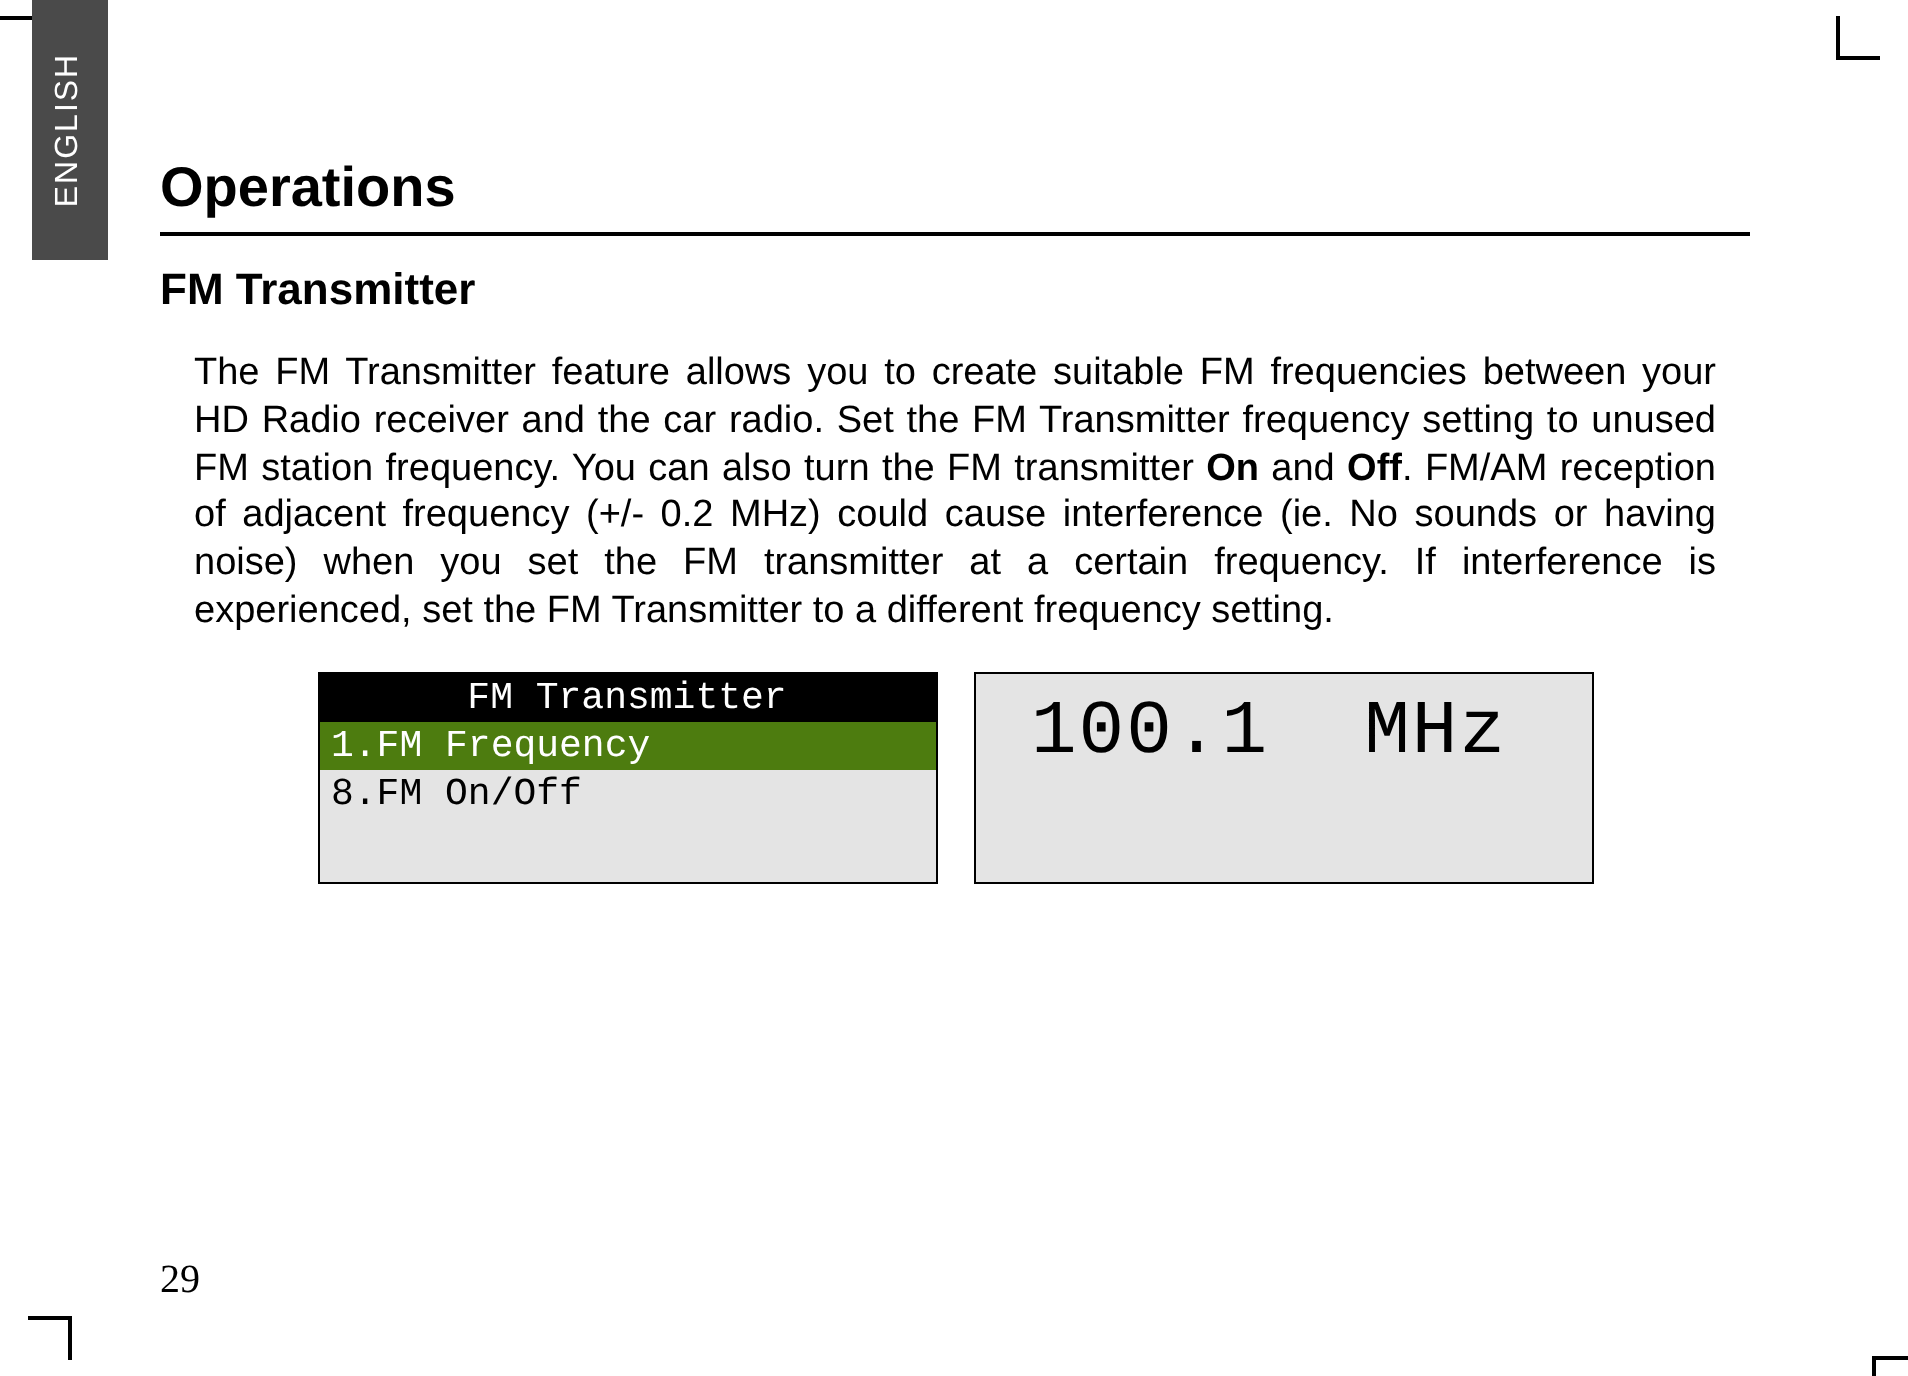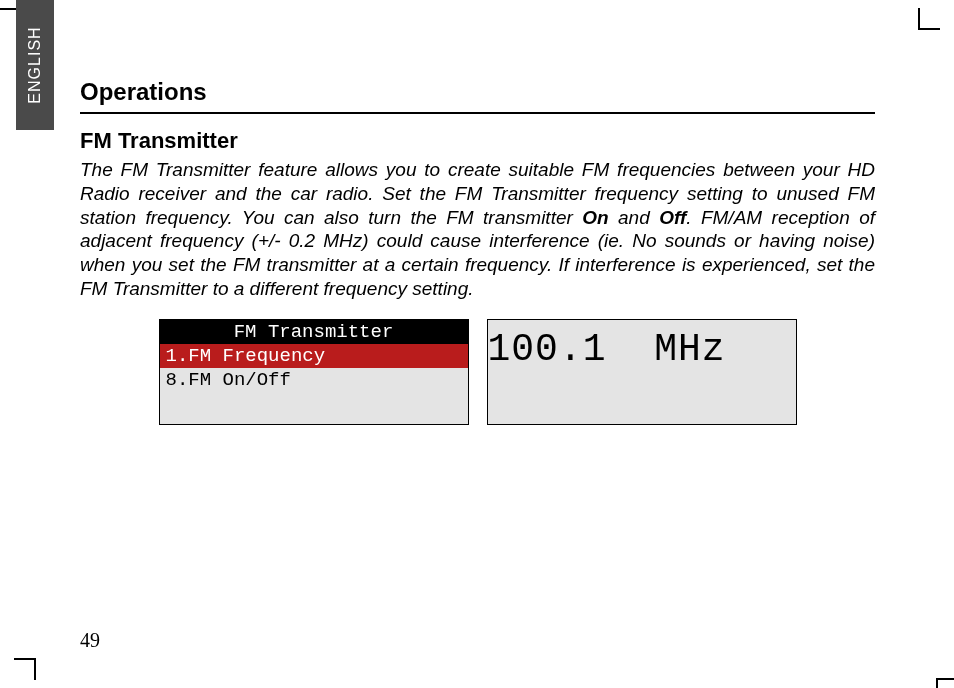--- a/index.html
+++ b/index.html
@@ -6,34 +6,34 @@
   .page{position:relative;width:954px;height:688px;background:#fff;font-family:Arial,Helvetica,sans-serif;color:#000;overflow:hidden;}
   .crop-tl{position:absolute;top:0;left:0;width:18px;height:8px;border-bottom:2px solid #000;}
   .crop-tl:after{content:"";position:absolute;left:16px;top:0;width:2px;height:8px;background:#000;}
   .crop-tr{position:absolute;top:8px;right:14px;width:20px;height:20px;border-left:2px solid #000;border-bottom:2px solid #000;}
   .crop-bl{position:absolute;bottom:8px;left:14px;width:20px;height:20px;border-right:2px solid #000;border-top:2px solid #000;}
   .crop-br{position:absolute;bottom:0;right:0;width:18px;height:8px;border-top:2px solid #000;}
   .crop-br:after{content:"";position:absolute;right:16px;top:0;width:2px;height:8px;background:#000;}
   .lang-tab{position:absolute;top:0;left:16px;width:38px;height:130px;background:#4a4a4a;display:flex;align-items:center;justify-content:center;}
   .lang-tab span{transform:rotate(-90deg);color:#fff;font-size:16px;letter-spacing:1px;white-space:nowrap;}
   .content{position:absolute;left:80px;top:78px;width:795px;}
-  .h1{font-size:24px;font-weight:bold;margin:0 0 6px 0;}
+  .h1{font-size:28px;font-weight:bold;margin:0 0 6px 0;}
   .rule{border:none;border-top:2px solid #000;margin:0 0 14px 0;}
   .h2{font-size:22px;font-weight:bold;margin:0 0 4px 0;}
-  .para{font-size:19px;line-height:1.25;text-align:justify;margin:0;font-style:italic;}
+  .para{font-size:19px;line-height:1.25;text-align:justify;margin:17px;}
   .para b{font-weight:bold;}
   .dialogs{margin-top:18px;}
   .row1{display:flex;justify-content:center;gap:18px;}
   .row2{display:flex;justify-content:center;margin-top:18px;}
   .dialog{width:310px;height:106px;background:#e4e4e4;border:1px solid #000;box-sizing:border-box;font-family:"Courier New",monospace;overflow:hidden;}
   .d-line{height:24px;line-height:24px;font-size:19px;white-space:pre;}
   .d-title{background:#000;color:#fff;text-align:center;}
-  .d-sel{background:#b91c1c;color:#fff;padding-left:6px;}
+  .d-sel{background:#4d7c0f;color:#fff;padding-left:6px;}
   .d-opt{color:#000;padding-left:6px;}
-  .d-big{height:60px;line-height:60px;font-size:38px;color:#000;white-space:pre;letter-spacing:1px;}
+  .d-big{height:60px;line-height:60px;font-size:38px;color:#000;padding-left:28px;white-space:pre;letter-spacing:1px;}
   .page-num{position:absolute;left:80px;bottom:36px;font-family:"Times New Roman",serif;font-size:20px;}
 </style>
 </head>
 <body>
 
 <div class="page">
 
   <div class="crop-tl"></div>
   <div class="crop-tr"></div>
   <div class="crop-bl"></div>
@@ -58,14 +58,14 @@
           <div class="d-line d-sel">1.FM Frequency</div>
           <div class="d-line d-opt">8.FM On/Off</div>
         </div>
         <div class="dialog">
           <div class="d-big">100.1  MHz</div>
         </div>
       </div>
     </div>
   </div>
 
-  <div class="page-num">49</div>
+  <div class="page-num">29</div>
 </div>
 
 </body></html>

